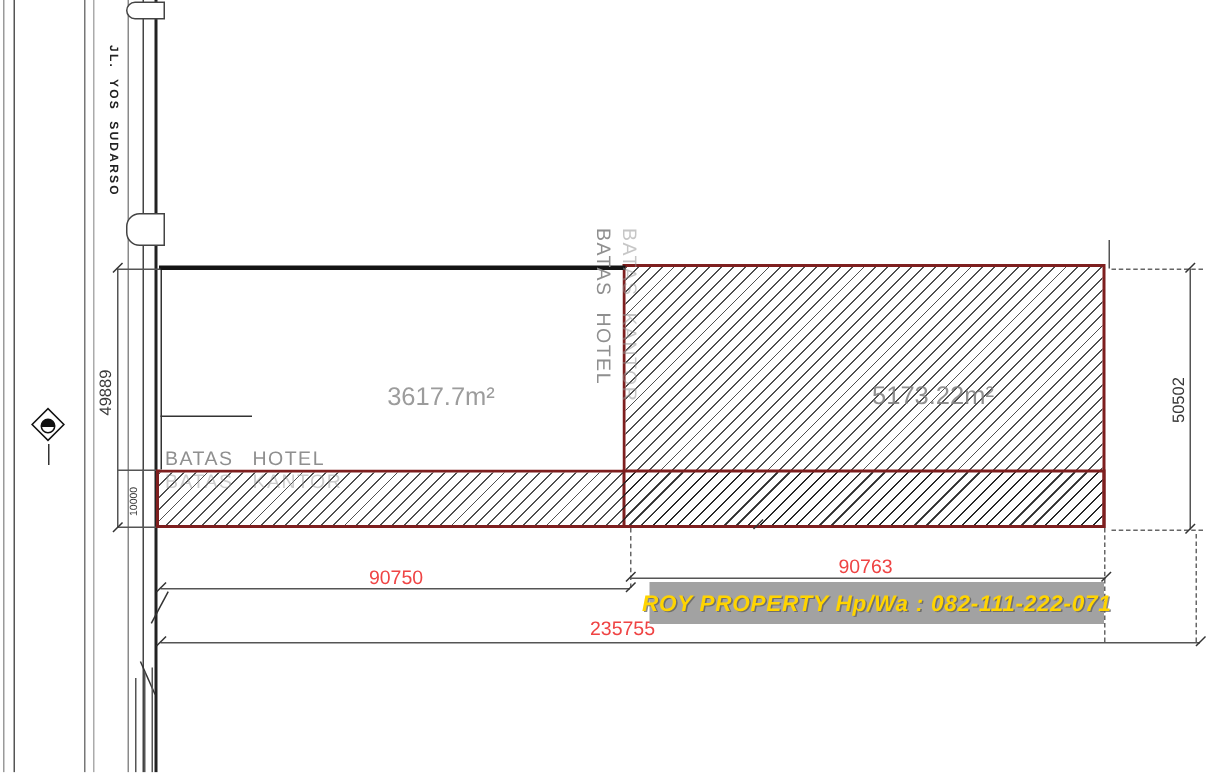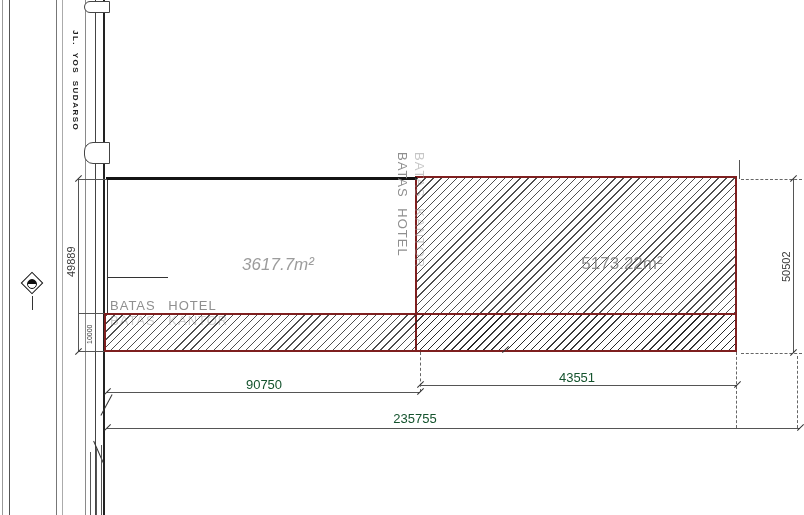--- a/index.html
+++ b/index.html
@@ -5,21 +5,21 @@
   html,body{margin:0;padding:0;background:#fff;}
   #canvas{
     position:relative;width:804px;height:515px;background:#ffffff;
     font-family:"Liberation Sans",sans-serif;overflow:hidden;
   }
   .vl{position:absolute;width:1px;background:#555;}
   .hl{position:absolute;height:1px;background:#555;}
   .dashv{position:absolute;width:0;border-left:1px dashed #666;}
   .dashh{position:absolute;height:0;border-top:1px dashed #666;}
   .tick{position:absolute;width:9px;height:1px;background:#333;transform:rotate(-45deg);}
-  .dimtext{position:absolute;font-size:13px;color:#14532d;transform:translateX(-50%);white-space:nowrap;}
+  .dimtext{position:absolute;font-size:13px;color:#ef4444;transform:translateX(-50%);white-space:nowrap;}
   .vdim{position:absolute;font-size:11px;color:#3a3a3a;white-space:nowrap;transform:rotate(-90deg);transform-origin:0 0;}
   .vlabel{position:absolute;font-size:13px;color:#8f8f8f;white-space:nowrap;transform:rotate(90deg);transform-origin:0 0;letter-spacing:1px;word-spacing:6px;}
   .hatch{
     background-image:repeating-linear-gradient(135deg,
       rgba(30,30,30,0.78) 0px, rgba(30,30,30,0.78) 0.9px,
       transparent 0.9px, transparent 5.6px);
   }
   .plotborder{border:2px solid #7e1f1f;box-sizing:border-box;position:absolute;}
   .arealabel{position:absolute;transform:translate(-50%,-50%);font-size:17px;white-space:nowrap;}
   .culvert{position:absolute;background:#fff;border:1px solid #444;box-sizing:border-box;}
@@ -57,21 +57,21 @@
     <div class="vl" style="left:32px;top:296px;height:14px;background:#333;"></div>
   </div>
 
   <div class="plotborder hatch" style="left:415px;top:176px;width:322px;height:176px;"></div>
   <div class="plotborder hatch" style="left:104px;top:313px;width:633px;height:39px;"></div>
   <div style="position:absolute;left:107px;top:179px;width:308px;height:134px;background:#fff;border-left:1px solid #333;box-sizing:border-box;"></div>
   <div style="position:absolute;left:106px;top:177px;width:311px;height:3px;background:#141414;"></div>
   <div class="hl" style="left:107px;top:277px;width:61px;background:#333;"></div>
   <div class="tick" style="left:501px;top:349px;"></div>
 
-  <div class="arealabel" style="left:278px;top:265px;color:#9c9c9c;font-style:italic;">3617.7m²</div>
+  <div class="arealabel" style="left:294px;top:265px;color:#9c9c9c;">3617.7m²</div>
   <div class="arealabel" style="left:622px;top:264px;color:rgba(125,125,125,0.85);">5173.22m²</div>
 
   <div style="position:absolute;left:110px;top:298px;font-size:13px;color:#8f8f8f;letter-spacing:1px;word-spacing:8px;white-space:nowrap;">BATAS HOTEL</div>
   <div style="position:absolute;left:110px;top:313px;font-size:13px;color:#8f8f8f;opacity:0.45;letter-spacing:1px;word-spacing:8px;white-space:nowrap;">BATAS KANTOR</div>
   <div class="vlabel" style="left:410px;top:152px;">BATAS HOTEL</div>
   <div class="vlabel" style="left:427px;top:152px;opacity:0.5;">BATAS KANTOR</div>
 
   <div class="vl" style="left:78px;top:179px;height:173px;"></div>
   <div class="hl" style="left:78px;top:179px;width:29px;"></div>
   <div class="hl" style="left:78px;top:313px;width:26px;"></div>
@@ -91,24 +91,27 @@
   <div class="tick" style="left:789px;top:178px;"></div>
   <div class="tick" style="left:789px;top:352px;"></div>
 
   <div class="hl" style="left:107px;top:392px;width:313px;"></div>
   <div class="hl" style="left:420px;top:385px;width:317px;"></div>
   <div class="hl" style="left:107px;top:428px;width:693px;"></div>
   <div class="dashv" style="left:420px;top:352px;height:40px;"></div>
   <div class="dashv" style="left:736px;top:352px;height:76px;"></div>
   <div class="dashv" style="left:797px;top:356px;height:72px;"></div>
   <div class="dimtext" style="left:264px;top:377px;">90750</div>
-  <div class="dimtext" style="left:577px;top:370px;">43551</div>
+  <div class="dimtext" style="left:577px;top:370px;">90763</div>
   <div class="dimtext" style="left:415px;top:411px;">235755</div>
   <div class="tick" style="left:103px;top:391px;"></div>
   <div class="tick" style="left:416px;top:391px;"></div>
   <div class="tick" style="left:416px;top:384px;"></div>
   <div class="tick" style="left:733px;top:384px;"></div>
   <div class="tick" style="left:103px;top:427px;"></div>
   <div class="tick" style="left:796px;top:427px;"></div>
 
+  <div style="position:absolute;left:433px;top:388px;width:303px;height:28px;background:#a2a2a2;display:flex;align-items:center;justify-content:center;">
+    <span style="font-size:15px;font-weight:bold;font-style:italic;color:#ffd400;letter-spacing:0.5px;text-shadow:1px 1px 0 rgba(90,90,90,0.7);white-space:nowrap;">ROY PROPERTY Hp/Wa : 082-111-222-071</span>
+  </div>
 
 
 </div>
 
 </body></html>

